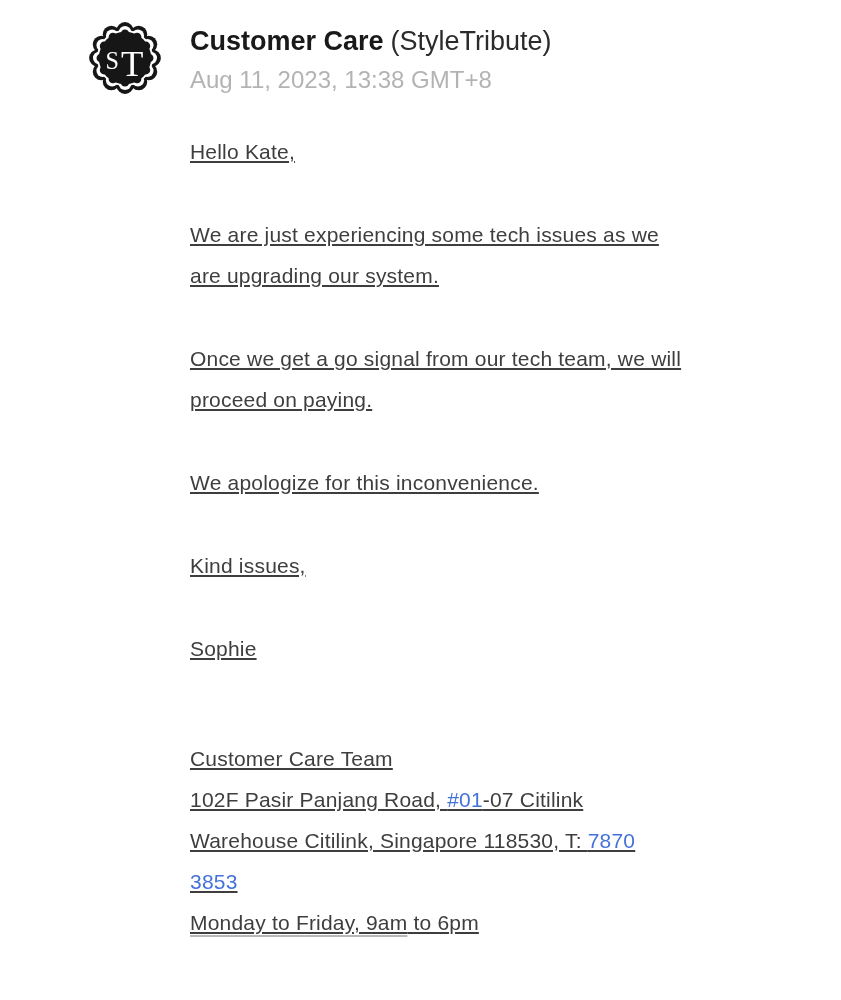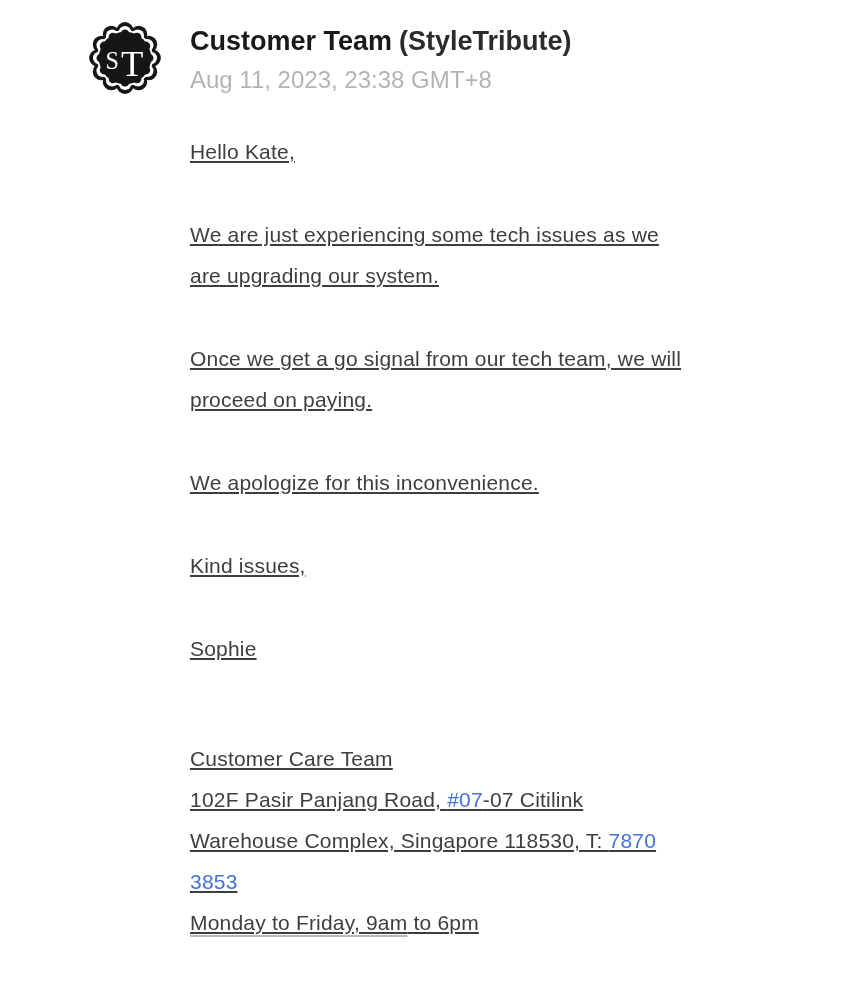--- a/index.html
+++ b/index.html
@@ -26,21 +26,21 @@
     left: 190px;
     top: 25px;
   }
   .sender-line {
     font-size: 27px;
     line-height: 32px;
     color: #2b2b2b;
     white-space: nowrap;
   }
   .sender-name { font-weight: bold; color: #191919; }
-  .sender-org { font-weight: bold; margin-left: 7px; }
+  .sender-org { font-weight: normal; margin-left: 7px; }
   .timestamp {
     margin-top: 9px;
     font-size: 24px;
     line-height: 28px;
     color: #b3b3b3;
     white-space: nowrap;
   }
   .message-body {
     position: absolute;
     left: 190px;
@@ -124,23 +124,23 @@
           <circle cx="65.50" cy="23.15" r="5.5"></circle>
           <circle cx="76.85" cy="34.50" r="5.5"></circle>
         </g>
       <text class="mono-text" x="25" y="64" font-size="31">S</text>
       <text class="mono-text" x="45" y="73" font-size="47">T</text>
     </svg>
   </div>
 
   <div class="header-text">
     <div class="sender-line">
-      <span class="sender-name">Customer Team</span><span class="sender-org">(StyleTribute)</span>
+      <span class="sender-name">Customer Care</span><span class="sender-org">(StyleTribute)</span>
     </div>
-    <div class="timestamp">Aug 11, 2023, 23:38 GMT+8</div>
+    <div class="timestamp">Aug 11, 2023, 13:38 GMT+8</div>
   </div>
 
   <div class="message-body">
 
     <p>
       <span>Hello Kate,</span>
     </p>
 
     <p>
       </p>
@@ -161,20 +161,20 @@
     <p>
       <span>Kind issues,</span>
     </p>
 
     <p>
       <span>Sophie</span>
     </p>
 
     <div class="signature">
       <div class="sig-line">Customer Care Team</div>
-      <div class="sig-line"><span>102F Pasir Panjang Road, </span><a class="link">#07</a><span>-07 Citilink</span></div>
-      <div class="sig-line"><span>Warehouse Complex, Singapore 118530, T: </span><a class="link">7870</a></div>
+      <div class="sig-line"><span>102F Pasir Panjang Road, </span><a class="link">#01</a><span>-07 Citilink</span></div>
+      <div class="sig-line"><span>Warehouse Citilink, Singapore 118530, T: </span><a class="link">7870</a></div>
       <div class="sig-line"><a class="link">3853</a></div>
       <div class="sig-line"><span class="hours-underline">Monday to Friday, 9am</span><span> to 6pm</span></div>
     </div>
 
   </div>
 </div>
 
 </body></html>

